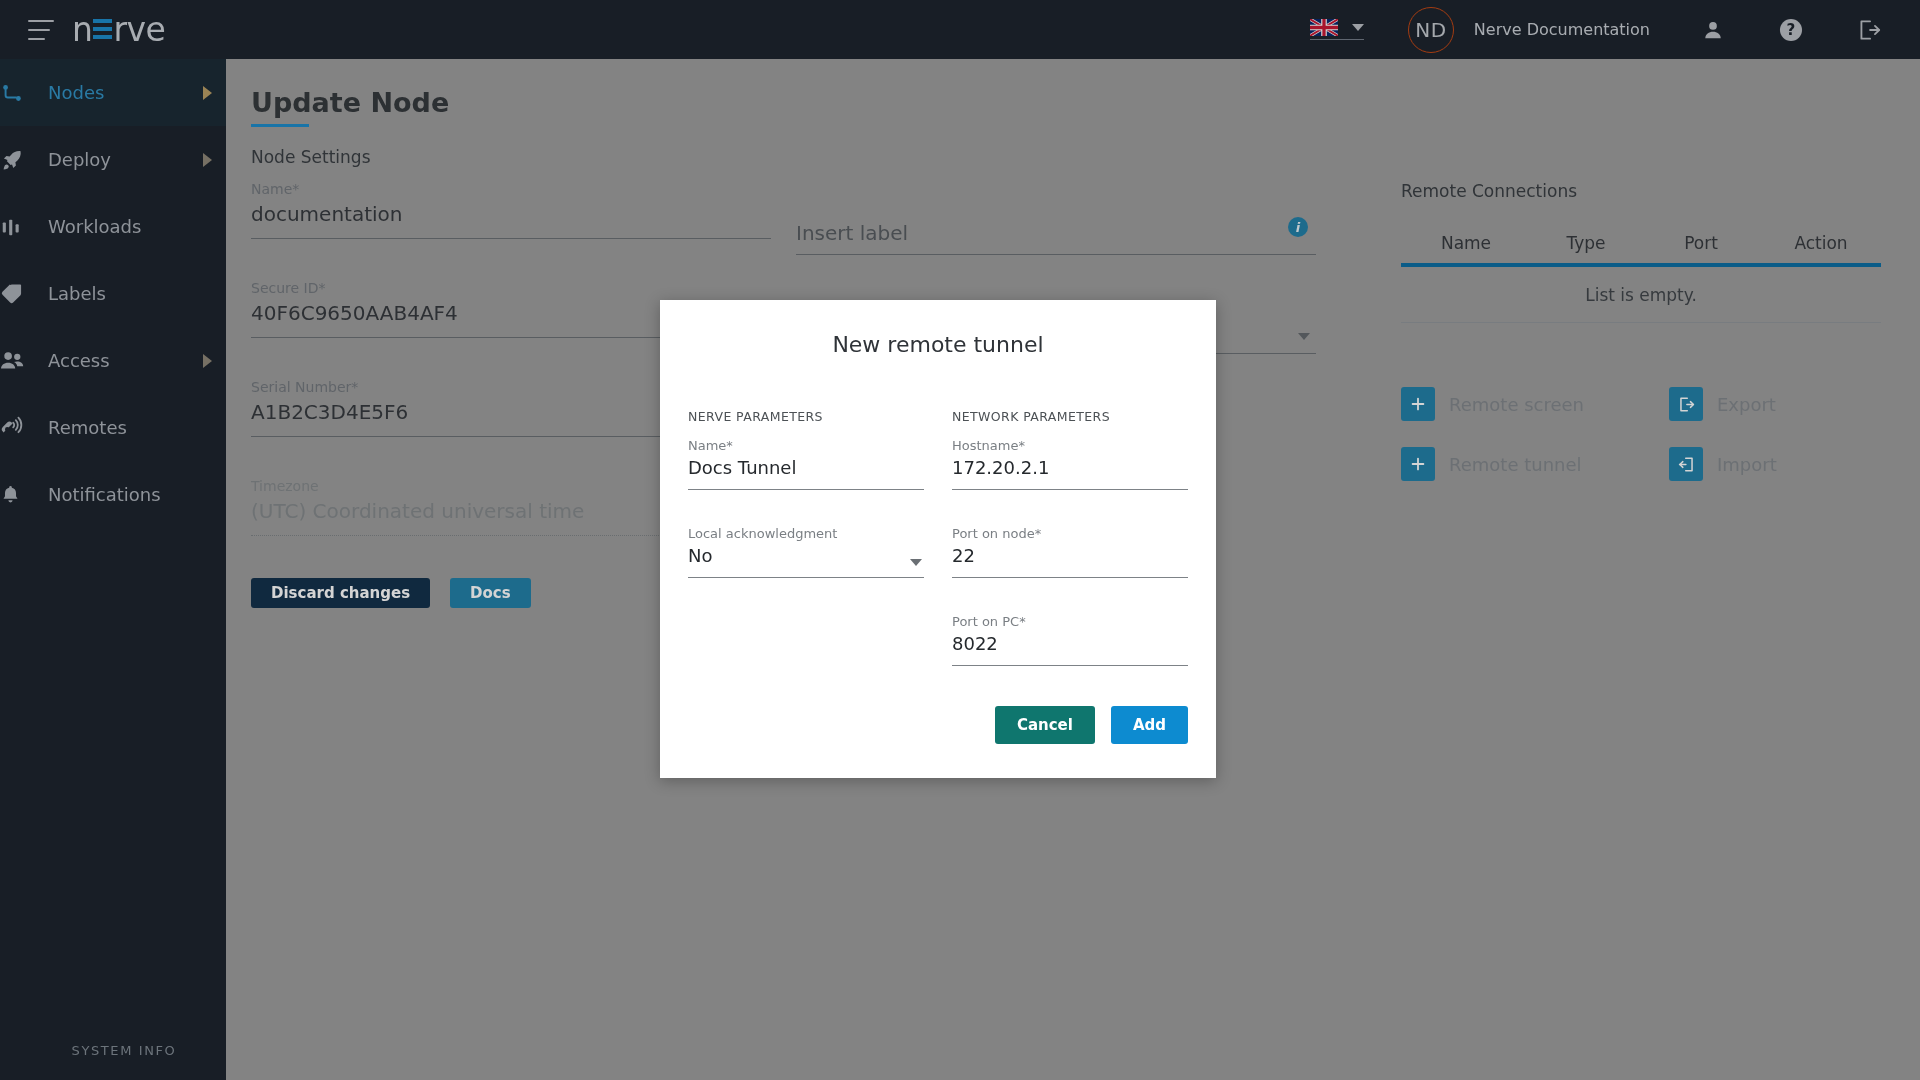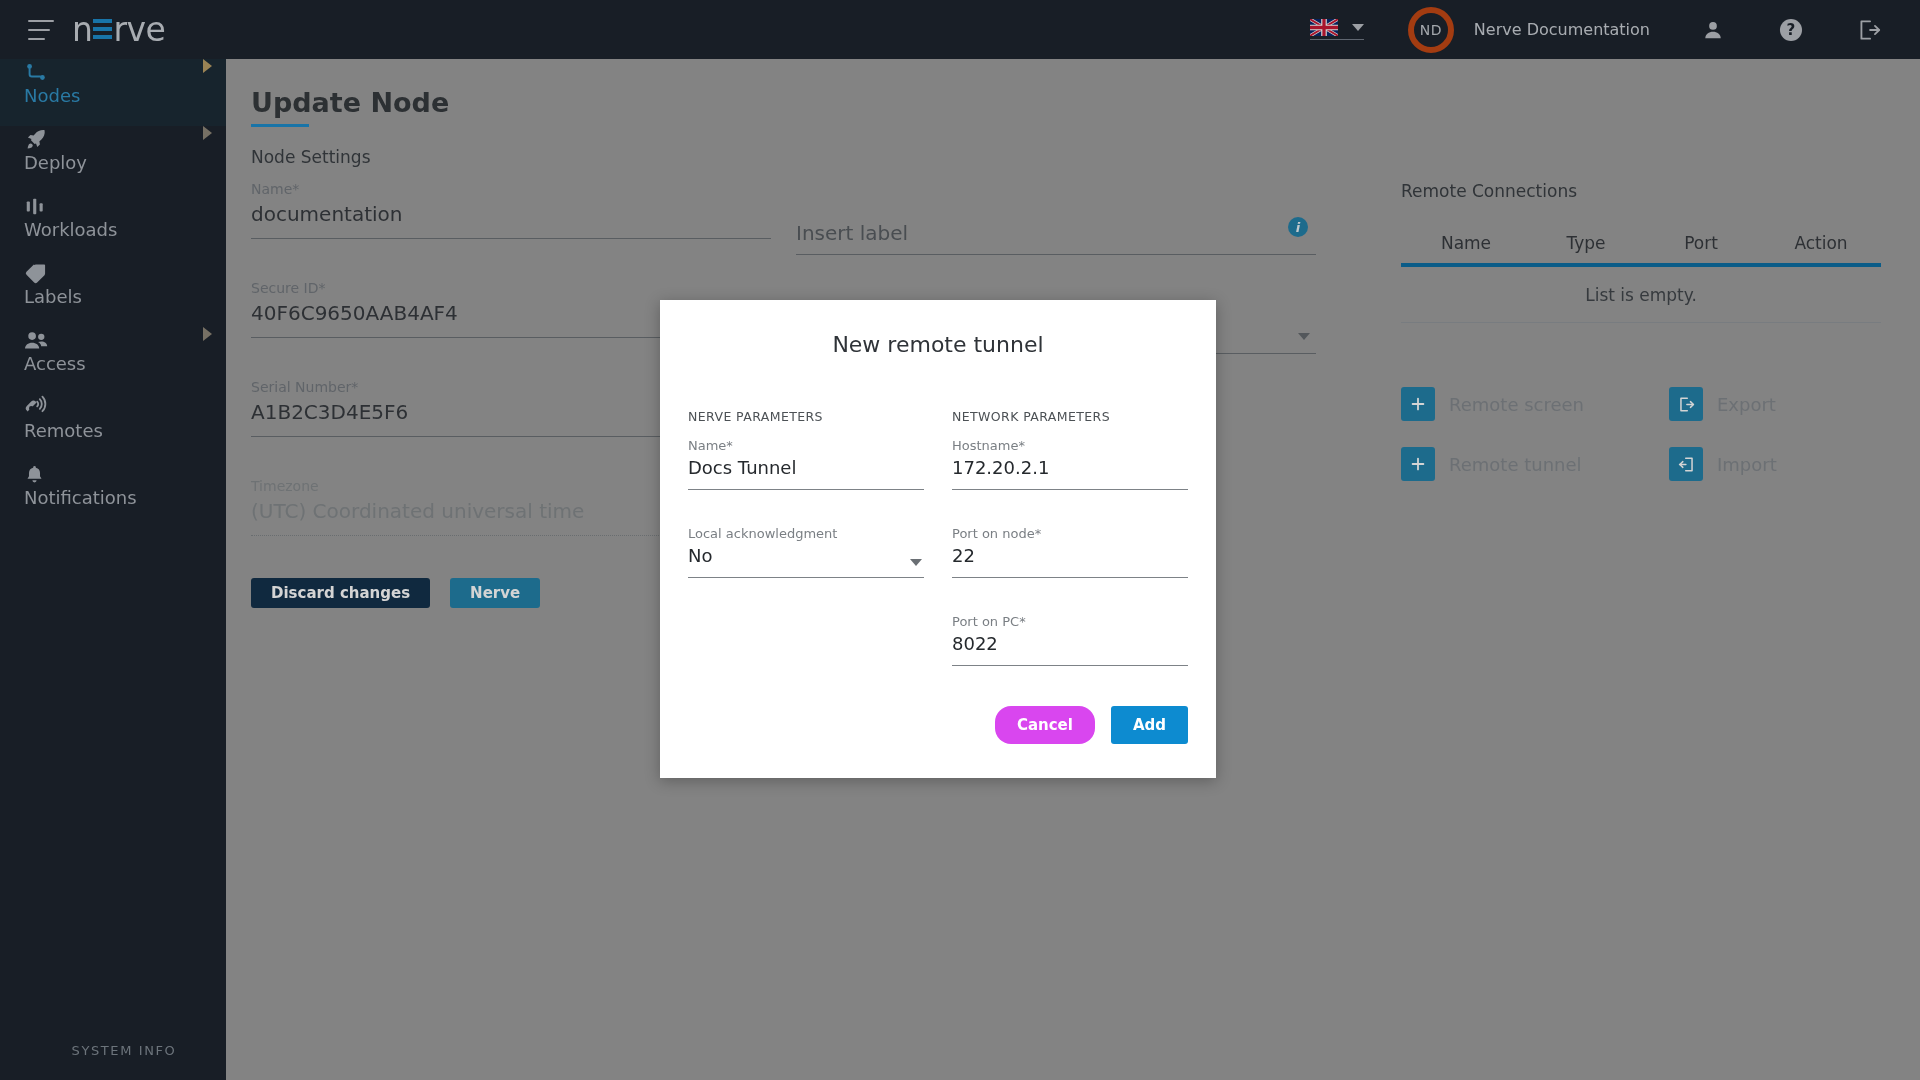--- a/index.html
+++ b/index.html
@@ -51,38 +51,38 @@
     margin-right: 44px; cursor: pointer;
   }
   .flag { width: 28px; height: 17px; position: relative; overflow: hidden; background: #0a2169; display:block; }
   .caret-dn {
     width: 0; height: 0;
     border-left: 6px solid transparent; border-right: 6px solid transparent;
     border-top: 7px solid #b9bdc3;
   }
   .avatar-circle {
     width: 46px; height: 46px; border-radius: 50%;
-    border: 6px solid #c2410c; color: #c3c8ce;
+    border: 1px solid #c2410c; color: #c3c8ce;
     display: flex; align-items: center; justify-content: center;
-    font-size: 14px; letter-spacing: .5px; margin-right: 20px; cursor: pointer;
+    font-size: 20px; letter-spacing: .5px; margin-right: 20px; cursor: pointer;
   }
   .user-name { color: #c9ced4; font-size: 16px; margin-right: 46px; white-space: nowrap; }
   .topbar-icon { width: 34px; height: 34px; margin-right: 44px; display:flex; align-items:center; justify-content:center; cursor:pointer; }
   .topbar-icon:last-child { margin-right: 0; }
 
   
   .sidebar {
     position: absolute; top: 59px; left: 0;
     width: 226px; height: 1021px;
     background: #151c26; z-index: 4;
   }
   .nav-item {
-    height: 67px; display: flex; align-items: flex-start;
-    padding-left: 24px; position: relative; cursor: pointer;
-    color: #a8aeb6; font-size: 18px; flex-direction: column;
+    height: 67px; display: flex; align-items: center;
+    position: relative; cursor: pointer;
+    color: #a8aeb6; font-size: 18px;
   }
   .nav-item.active { background: #13232f; color: #2a8fc4; }
   .nav-icon { width: 34px; height: 26px; display: flex; align-items: center; justify-content: flex-start; margin-right: 14px; }
   .nav-chevron {
     position: absolute; right: 14px;
     width: 0; height: 0;
     border-top: 7px solid transparent; border-bottom: 7px solid transparent;
     border-left: 9px solid #8a8374;
   }
   .nav-item.active .nav-chevron { border-left-color: #b79a60; }
@@ -216,21 +216,21 @@
   .modal-btns {
     position: absolute; right: 28px; bottom: 34px;
     display: flex; gap: 16px;
   }
   .m-btn {
     border: none; border-radius: 3px; cursor: pointer;
     font-family: inherit; font-size: 15px; font-weight: 700; color: #fff;
     height: 38px; padding: 0 22px;
     display: flex; align-items: center; justify-content: center;
   }
-  .m-cancel { background: #d946ef; border-radius: 16px; }
+  .m-cancel { background: #0f766e; }
   .m-add { background: #0d8bd0; min-width: 60px; }
 </style>
 </head>
 <body>
 
 <div id="app">
 
   <div class="topbar">
     <div class="hamburger">
       <span></span>
@@ -413,21 +413,21 @@
 
       <div class="field">
         <div class="field-value" style="padding-top:24px;">MFN 100</div>
         <span class="select-caret"></span>
         <span class="field-underline"></span>
       </div>
     </div>
 
     <div class="btn-row">
       <button class="btn btn-dark">Discard changes</button>
-      <button class="btn btn-teal">Nerve</button>
+      <button class="btn btn-teal">Docs</button>
     </div>
 
     <div class="right-panel">
       <div class="panel-title">Remote Connections</div>
 
       <div class="rc-table">
         <div class="rc-head">
           <div style="width:130px;">Name</div>
           <div style="width:110px;">Type</div>
           <div style="width:120px;">Port</div>

